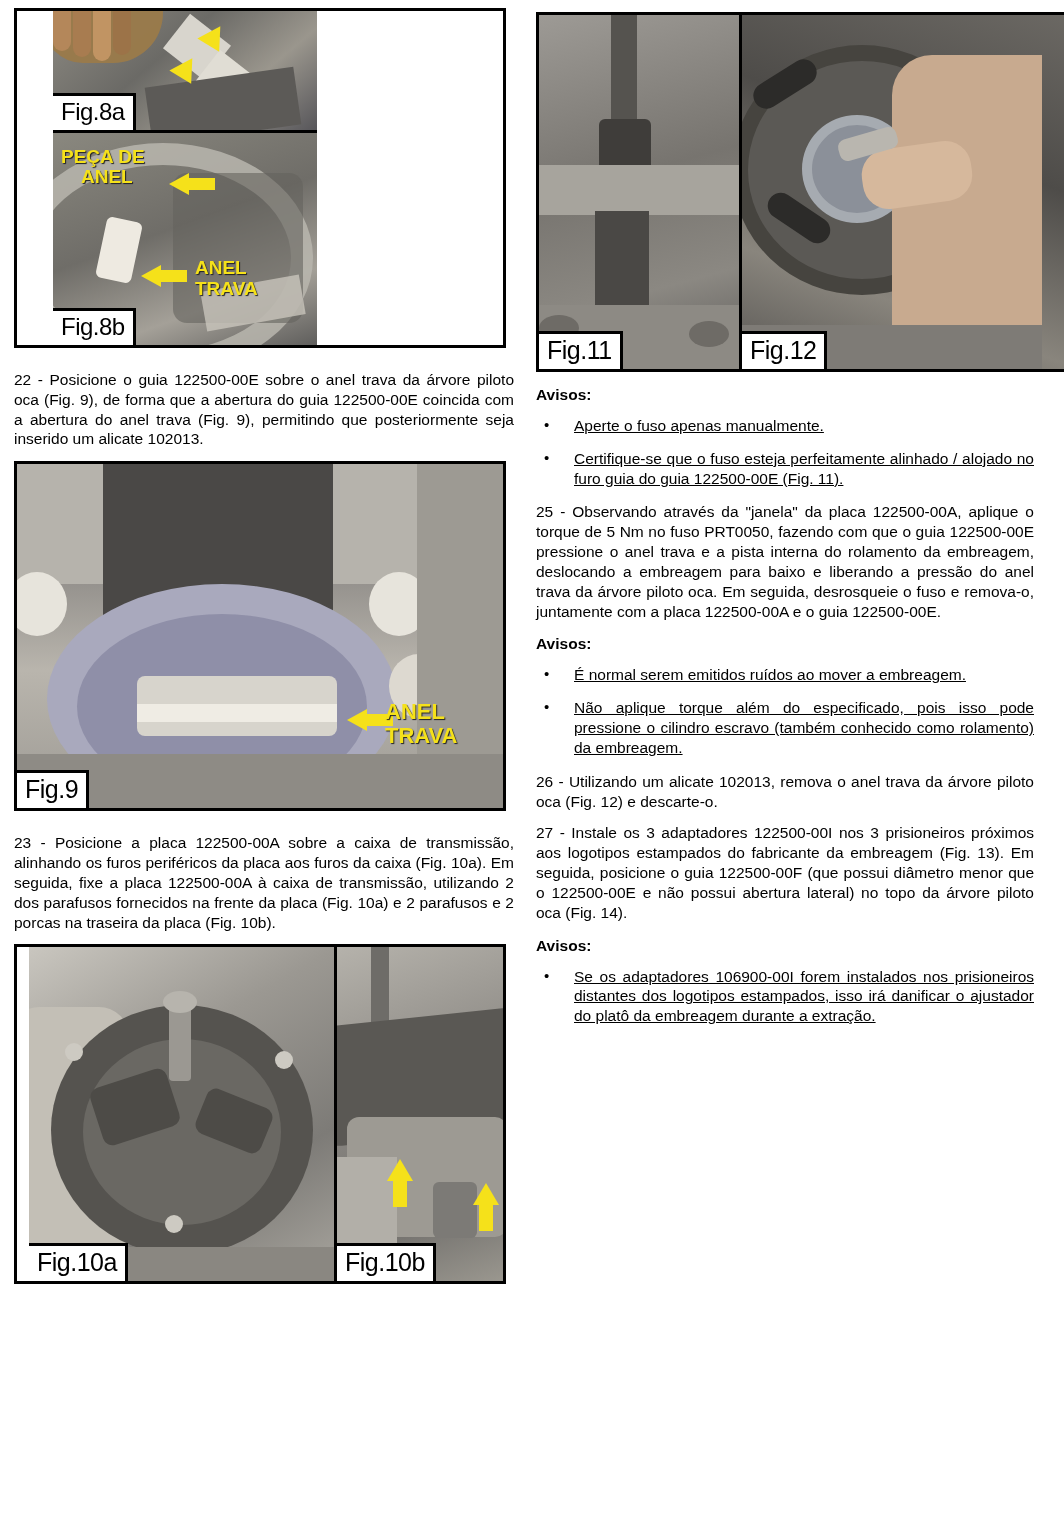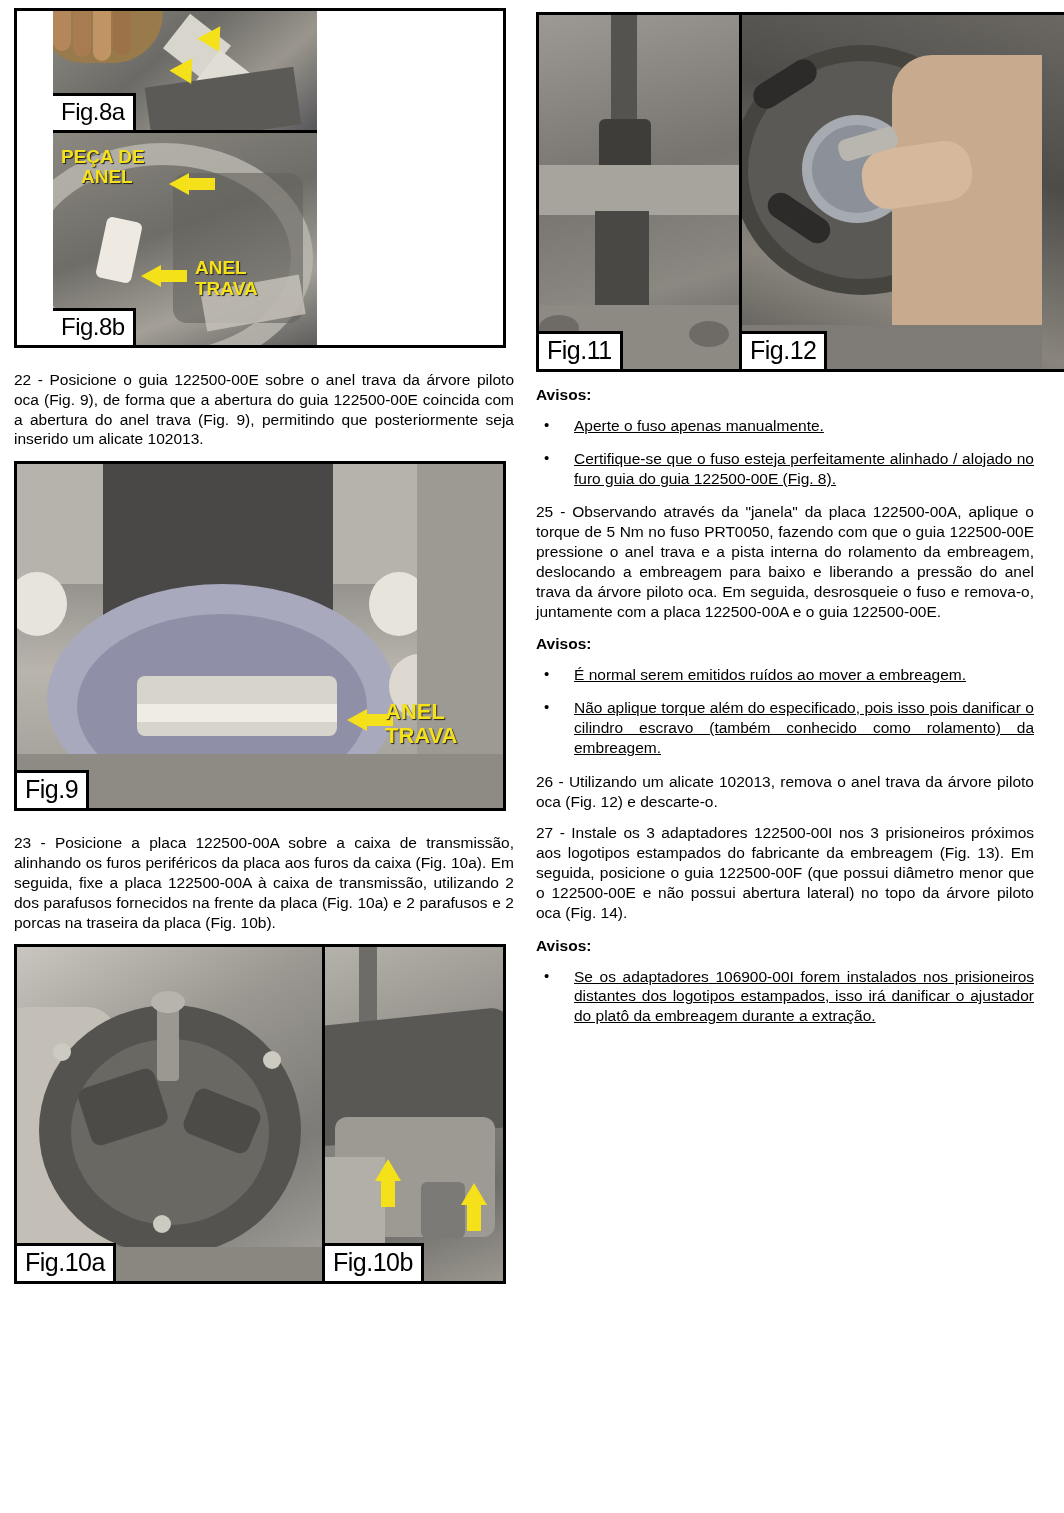--- a/index.html
+++ b/index.html
@@ -282,21 +282,21 @@
       <div class="sh" style="left:400px;top:0;width:92px;height:350px;background:#9d9a93;"></div>
       <div class="sh" style="left:0;top:290px;width:492px;height:60px;background:#8e8b85;"></div>
       <div class="yarrow-left" style="left:330px;top:245px;"></div>
       <div class="ann" style="left:368px;top:236px;font-size:22px;">ANEL</div>
       <div class="ann" style="left:368px;top:260px;font-size:22px;">TRAVA</div>
       <div class="figlabel bl">Fig.9</div>
     </div>
 
     <p class="body" style="margin-top:22px;">23 - Posicione a placa 122500-00A sobre a caixa de transmissão, alinhando os furos periféricos da placa aos furos da caixa (Fig. 10a). Em seguida, fixe a placa 122500-00A à caixa de transmissão, utilizando 2 dos parafusos fornecidos na frente da placa (Fig. 10a) e 2 parafusos e 2 porcas na traseira da placa (Fig. 10b).</p>
 
-    <div class="grp10" style="margin-top:6px;">
+    <div class="grp10" style="margin-top:6px;padding-left:12px;">
       <div class="f10a">
         <div class="sh" style="left:-20px;top:60px;width:120px;height:260px;background:#c3bfb6;border-radius:30px;"></div>
         <div class="sh ellipse" style="left:22px;top:58px;width:262px;height:250px;background:#55534f;"></div>
         <div class="sh ellipse" style="left:54px;top:92px;width:198px;height:186px;background:#6a6863;"></div>
         <div class="sh" style="left:140px;top:52px;width:22px;height:82px;background:#9b9892;border-radius:4px;"></div>
         <div class="sh ellipse" style="left:134px;top:44px;width:34px;height:22px;background:#b7b4ad;"></div>
         <div class="sh" style="left:66px;top:130px;width:80px;height:60px;background:#4d4b47;border-radius:10px;transform:rotate(-18deg);"></div>
         <div class="sh" style="left:170px;top:150px;width:70px;height:48px;background:#4d4b47;border-radius:10px;transform:rotate(22deg);"></div>
         <div class="sh ellipse" style="left:36px;top:96px;width:18px;height:18px;background:#cdcac2;"></div>
         <div class="sh ellipse" style="left:246px;top:104px;width:18px;height:18px;background:#cdcac2;"></div>
@@ -341,29 +341,29 @@
         <div class="sh" style="left:120px;top:130px;width:110px;height:60px;background:#d6b89c;border-radius:26px;transform:rotate(-8deg);"></div>
         <div class="sh" style="left:96px;top:118px;width:60px;height:22px;background:#b9b6af;border-radius:8px;transform:rotate(-16deg);"></div>
         <div class="sh" style="left:0;top:310px;width:300px;height:50px;background:#7e7b76;"></div>
         <div class="figlabel bl">Fig.12</div>
       </div>
     </div>
 
     <div class="avisos-title">Avisos:</div>
     <ul class="avisos">
       <li>Aperte o fuso apenas manualmente.</li>
-      <li>Certifique-se que o fuso esteja perfeitamente alinhado / alojado no furo guia do guia 122500-00E (Fig. 8).</li>
+      <li>Certifique-se que o fuso esteja perfeitamente alinhado / alojado no furo guia do guia 122500-00E (Fig. 11).</li>
     </ul>
 
     <p class="body">25 - Observando através da "janela" da placa 122500-00A, aplique o torque de 5 Nm no fuso PRT0050, fazendo com que o guia 122500-00E pressione o anel trava e a pista interna do rolamento da embreagem, deslocando a embreagem para baixo e liberando a pressão do anel trava da árvore piloto oca. Em seguida, desrosqueie o fuso e remova-o, juntamente com a placa 122500-00A e o guia 122500-00E.</p>
 
     <div class="avisos-title">Avisos:</div>
     <ul class="avisos">
       <li>É normal serem emitidos ruídos ao mover a embreagem.</li>
-      <li>Não aplique torque além do especificado, pois isso pois danificar o cilindro escravo (também conhecido como rolamento) da embreagem.</li>
+      <li>Não aplique torque além do especificado, pois isso pode pressione o cilindro escravo (também conhecido como rolamento) da embreagem.</li>
     </ul>
 
     <p class="body">26 - Utilizando um alicate 102013, remova o anel trava da árvore piloto oca (Fig. 12) e descarte-o.</p>
 
     <p class="body">27 - Instale os 3 adaptadores 122500-00I nos 3 prisioneiros próximos aos logotipos estampados do fabricante da embreagem (Fig. 13). Em seguida, posicione o guia 122500-00F (que possui diâmetro menor que o 122500-00E e não possui abertura lateral) no topo da árvore piloto oca (Fig. 14).</p>
 
     <div class="avisos-title">Avisos:</div>
     <ul class="avisos">
       <li>Se os adaptadores 106900-00I forem instalados nos prisioneiros distantes dos logotipos estampados, isso irá danificar o ajustador do platô da embreagem durante a extração.</li>
     </ul>

